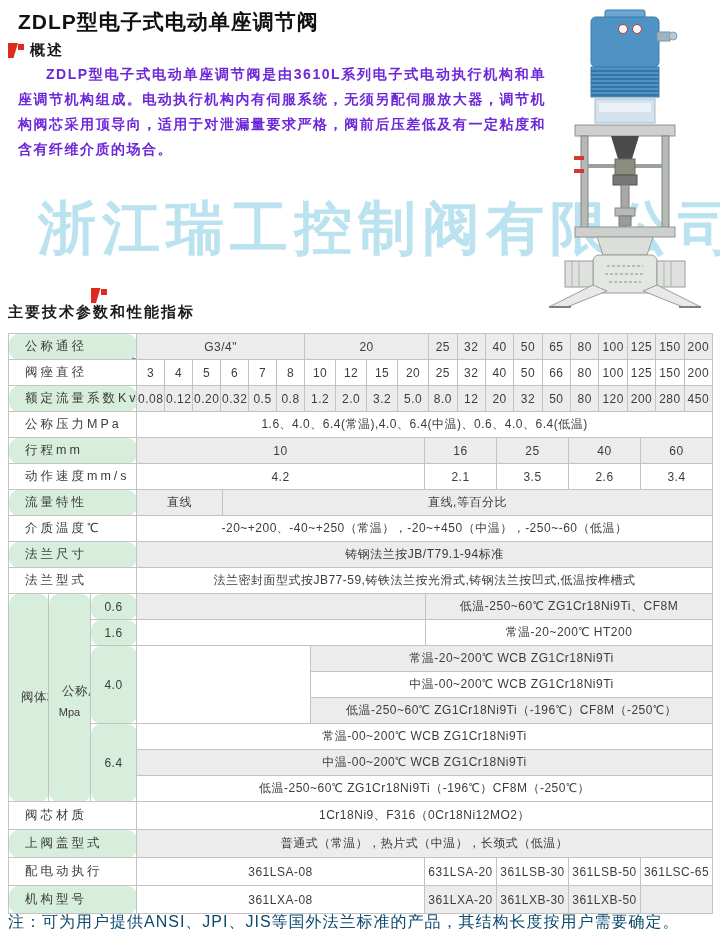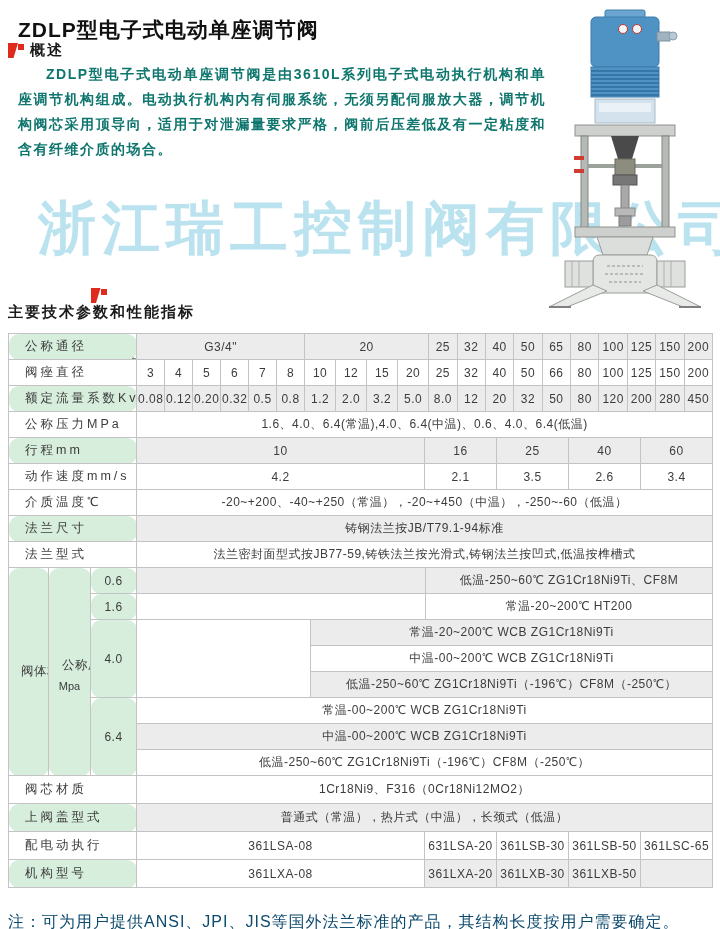--- a/index.html
+++ b/index.html
@@ -1,34 +1,34 @@
 <!DOCTYPE html>
 <html><head>
 <meta charset="utf-8">
 <style>
   * { margin:0; padding:0; box-sizing:border-box; }
   html,body { background:#ffffff; }
   body { font-family:"Liberation Sans", sans-serif; }
   .page { position:relative; width:720px; height:929px; background:#fff; overflow:hidden; }
 
-  .title { position:absolute; left:18px; top:16px; font-size:21px; font-weight:bold;
+  .title { position:absolute; left:18px; top:8px; font-size:21px; font-weight:bold;
            color:#111; letter-spacing:1px; }
 
   .sec-head { position:absolute; left:8px; display:flex; align-items:center;
               font-size:15px; font-weight:bold; color:#1a1a1a; letter-spacing:2px; }
   .sec-head.overview { top:41px; }
   .sec-head.specs { top:288px;flex-direction:column; }
 
   .mark { position:relative; width:16px; height:15px; margin-right:6px; display:inline-block; }
   .mark .m1 { position:absolute; left:0; top:0; width:10px; height:15px; background:#df2b1e;
               clip-path:polygon(0 0,100% 0,55% 100%,0 100%); }
   .mark .m2 { position:absolute; left:10px; top:1px; width:6px; height:6px; background:#df2b1e; }
 
   .intro { position:absolute; left:18px; top:62px; width:528px; font-size:14px;
-           font-weight:600; color:#0f766e; line-height:25px; letter-spacing:1.5px;
+           font-weight:600; color:#6d28d9; line-height:25px; letter-spacing:1.5px;
            text-indent:2em; text-align:justify; }
 
   .watermark { position:absolute; left:38px; top:190px; z-index:1; font-family:"DejaVu Serif", serif;
                font-size:58px; font-weight:bold; letter-spacing:6px; color:#8fd2e6; opacity:0.6;
                white-space:nowrap; }
 
   .figure { position:absolute; left:535px; top:8px; width:180px; height:302px; z-index:2; }
 
   .subtitle { position:absolute; left:30px; top:313px; font-size:12.5px; color:#333;
               letter-spacing:2px;margin-top:41px; }
@@ -228,20 +228,25 @@
     </tbody>
       </table>
 
     <table class="spec">
       <colgroup>
           <col style="width:128px">
           <col style="width:86px">
           <col style="width:490px">
         </colgroup>
       <tbody>
+          <tr>
+        <td class="lab g">流量特性</td>
+        <td class="gr">直线</td>
+        <td class="gr">直线,等百分比</td>
+      </tr>
       <tr>
         <td class="lab">介质温度℃</td>
         <td colspan="2">-20~+200、-40~+250（常温），-20~+450（中温），-250~-60（低温）</td>
       </tr>
       <tr>
         <td class="lab g">法兰尺寸</td>
         <td class="gr" colspan="2">铸钢法兰按JB/T79.1-94标准</td>
       </tr>
       <tr>
         <td class="lab">法兰型式</td>

